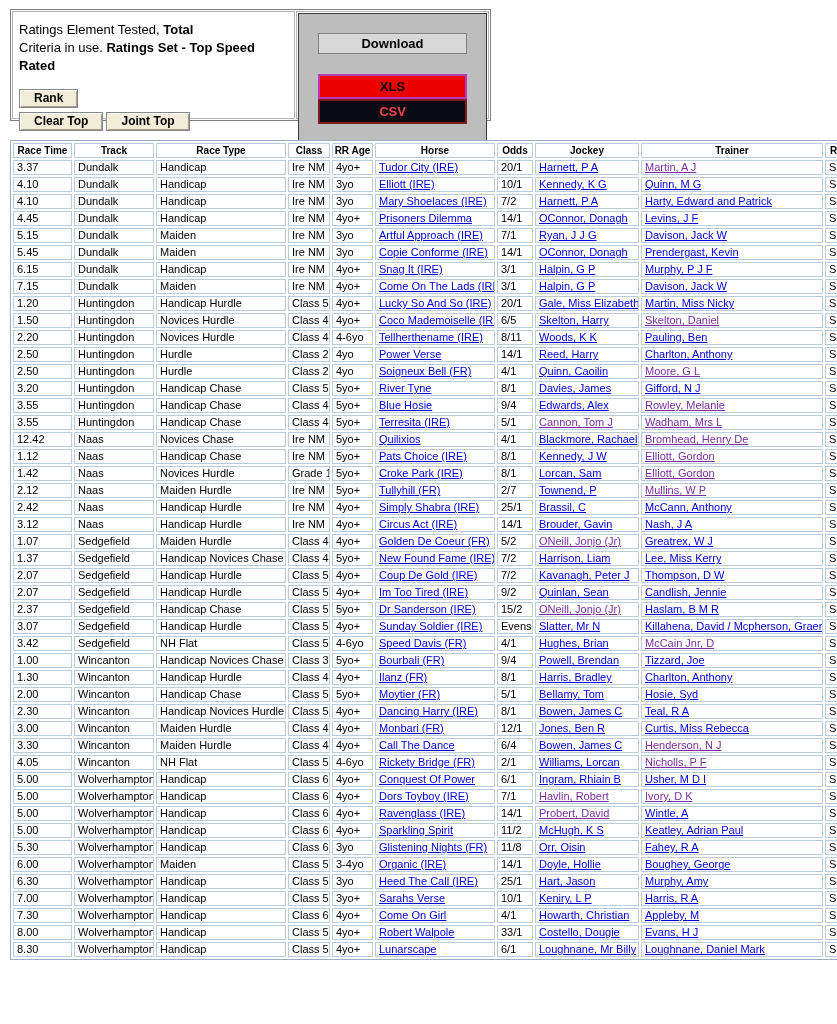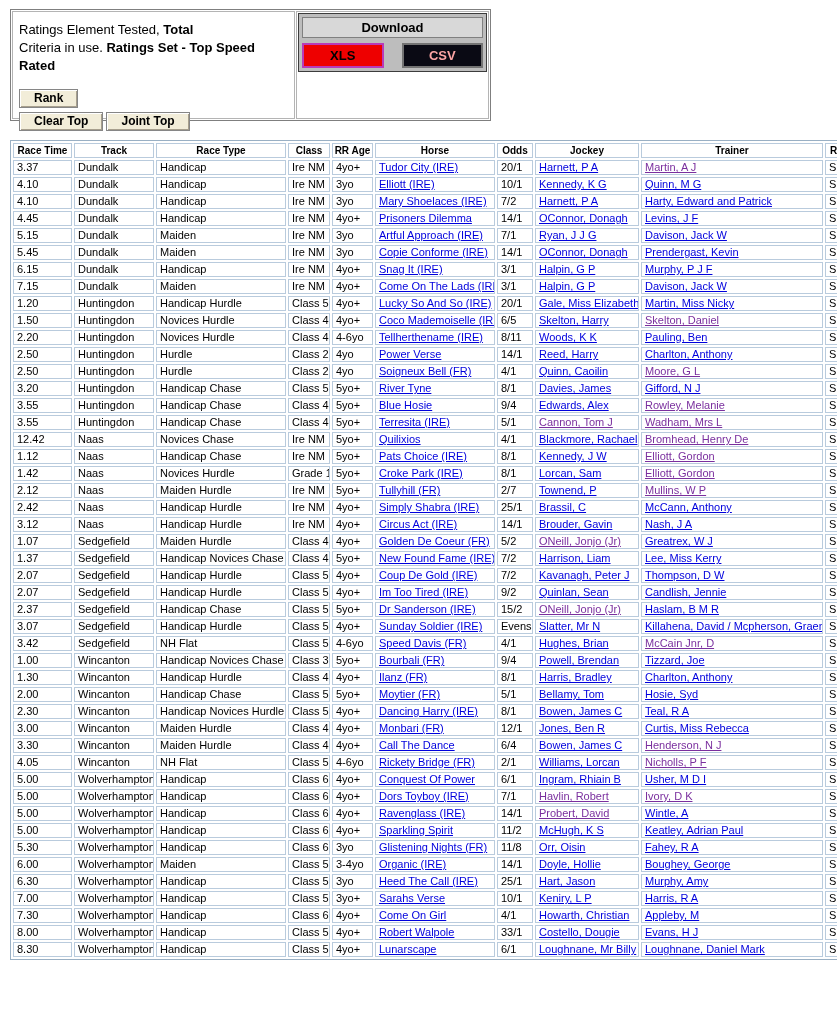--- a/index.html
+++ b/index.html
@@ -35,33 +35,33 @@
     font-size:12px;font-weight:bold;color:#000;
     padding:2px 14px;cursor:pointer;line-height:13px;
   }
   .btn-row{margin-top:4px;}
   .rank-row{margin-top:14px;}
   .btn-row .push-btn{margin-right:3px;}
   .dl-cell{
     flex:1;border:1px solid #b4b4b4;background:#fff;padding:1px;
   }
   .dl-widget{
-    background:#bdbdbd;border:1px solid #3c3c3c;padding:3px;
+    background:#bdbdbd;border:1px solid #3c3c3c;padding:19px;
   }
   .dl-header{
     background:#d8d8d8;border:1px solid #808080;
     font-weight:bold;font-size:13px;text-align:center;padding:2px 0;
   }
-  .dl-buttons{display:flex;gap:18px;margin-top:5px;}
+  .dl-buttons{display:flex;gap:0;margin-top:20px;flex-direction:column;}
   .dl-btn{
     flex:1;font-weight:bold;font-size:13px;text-align:center;
     padding:3px 0;cursor:pointer;line-height:15px;
   }
   .dl-xls{background:var(--xls);color:#000;border:2px solid #b93ab9;}
-  .dl-csv{background:var(--csv);color:#fca5a5;border:2px solid #737373;}
+  .dl-csv{background:var(--csv);color:#ef4444;border:2px solid #7f1d1d;}
 
   
   .race-table{
     position:absolute;left:10px;top:140px;
     border-collapse:separate;border-spacing:2px;
     background:#fff;border:1px solid #9ab0c4;
     table-layout:fixed;width:926px;
   }
   .race-table th,.race-table td{
     border:1px solid var(--grid);

